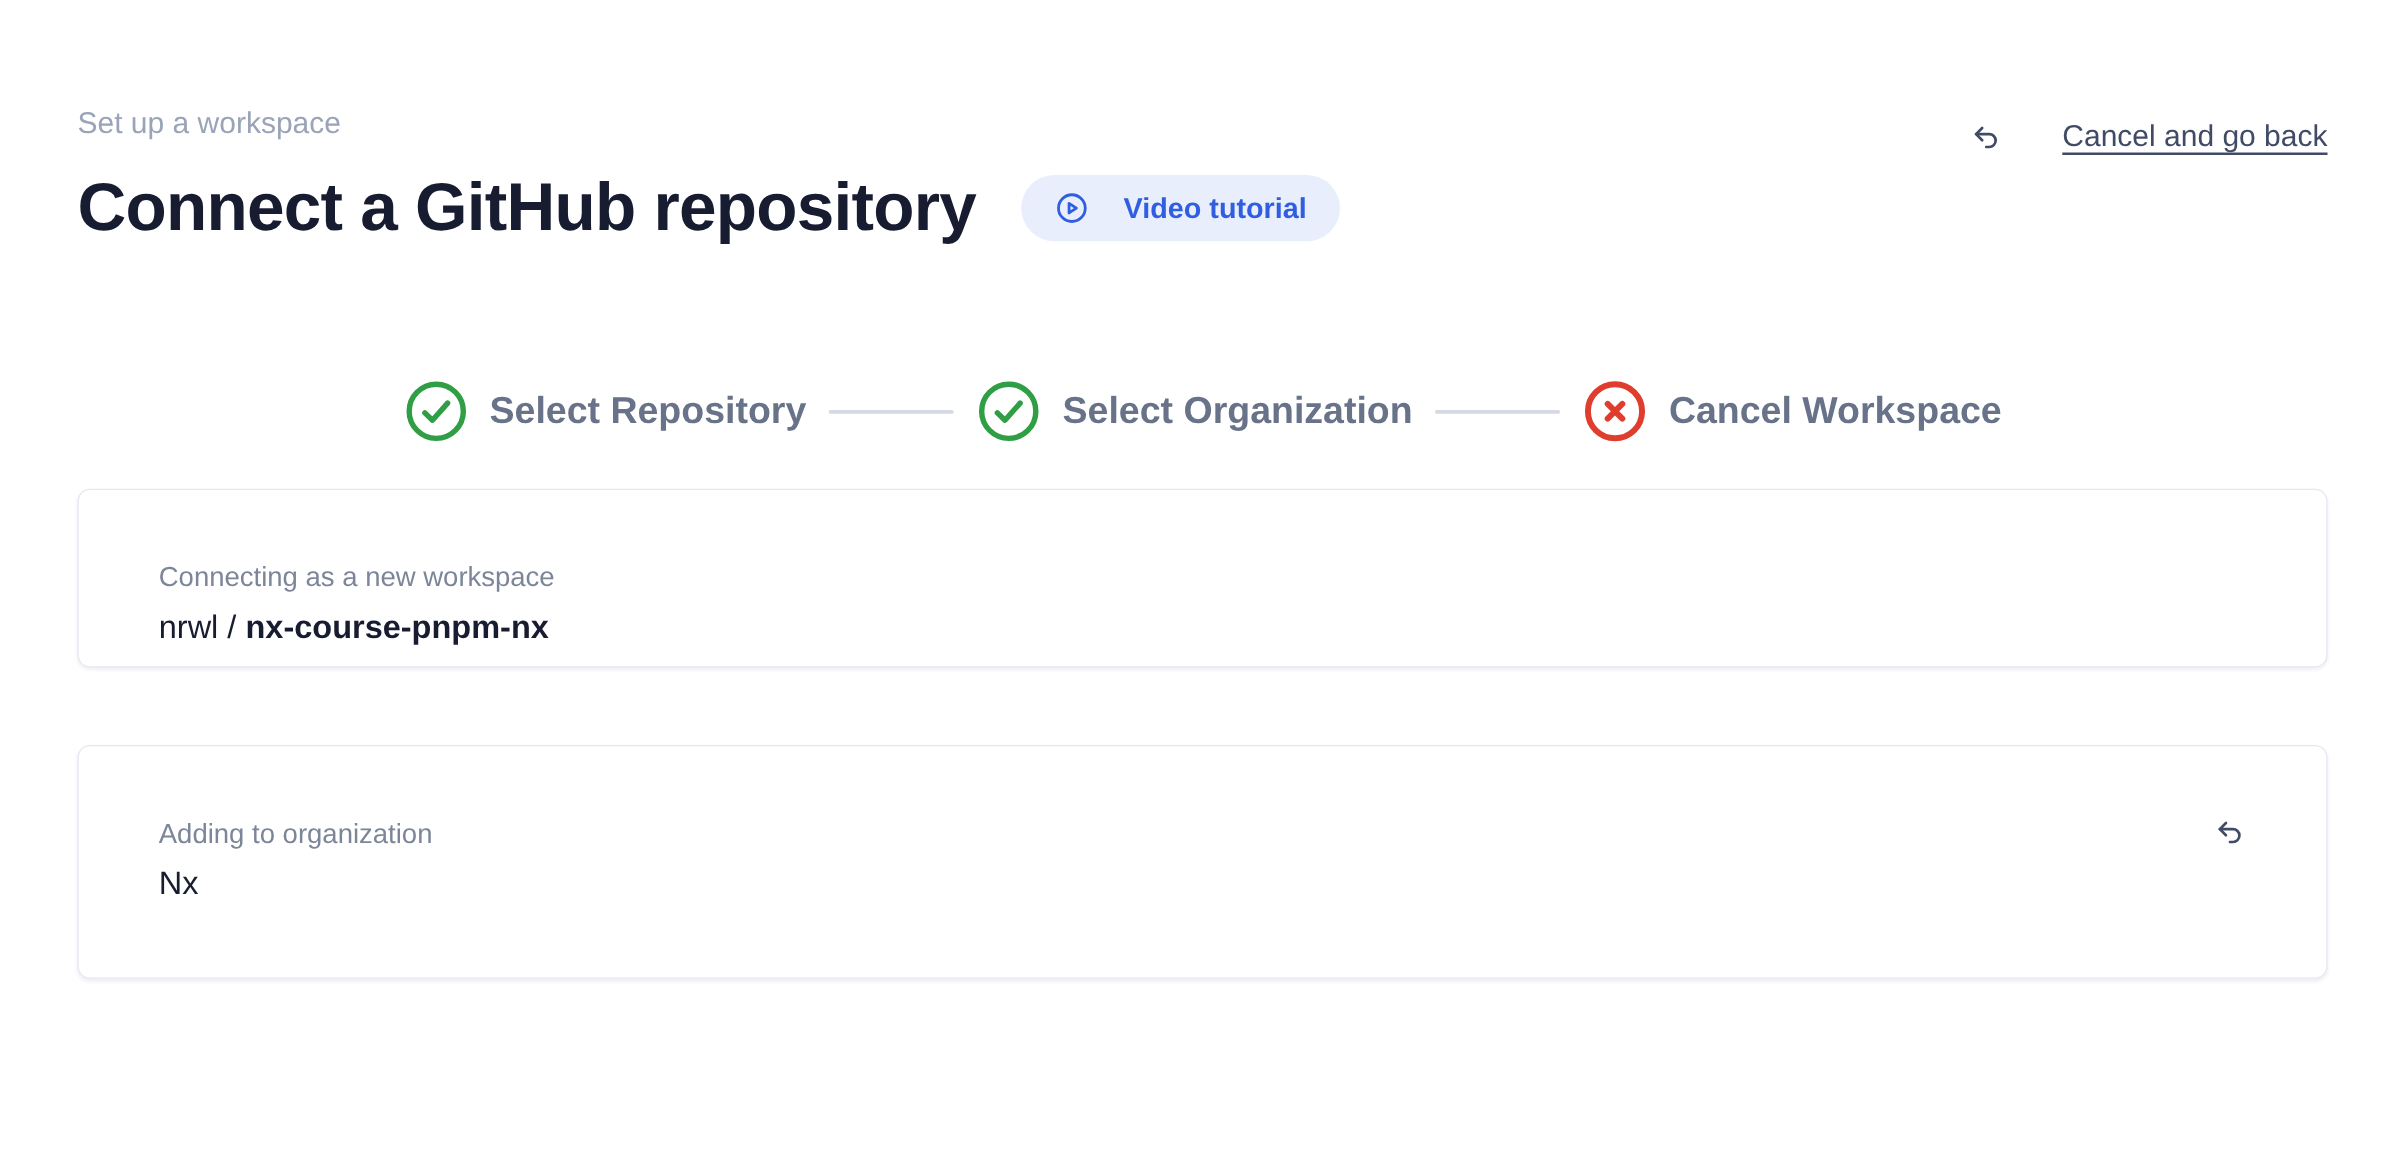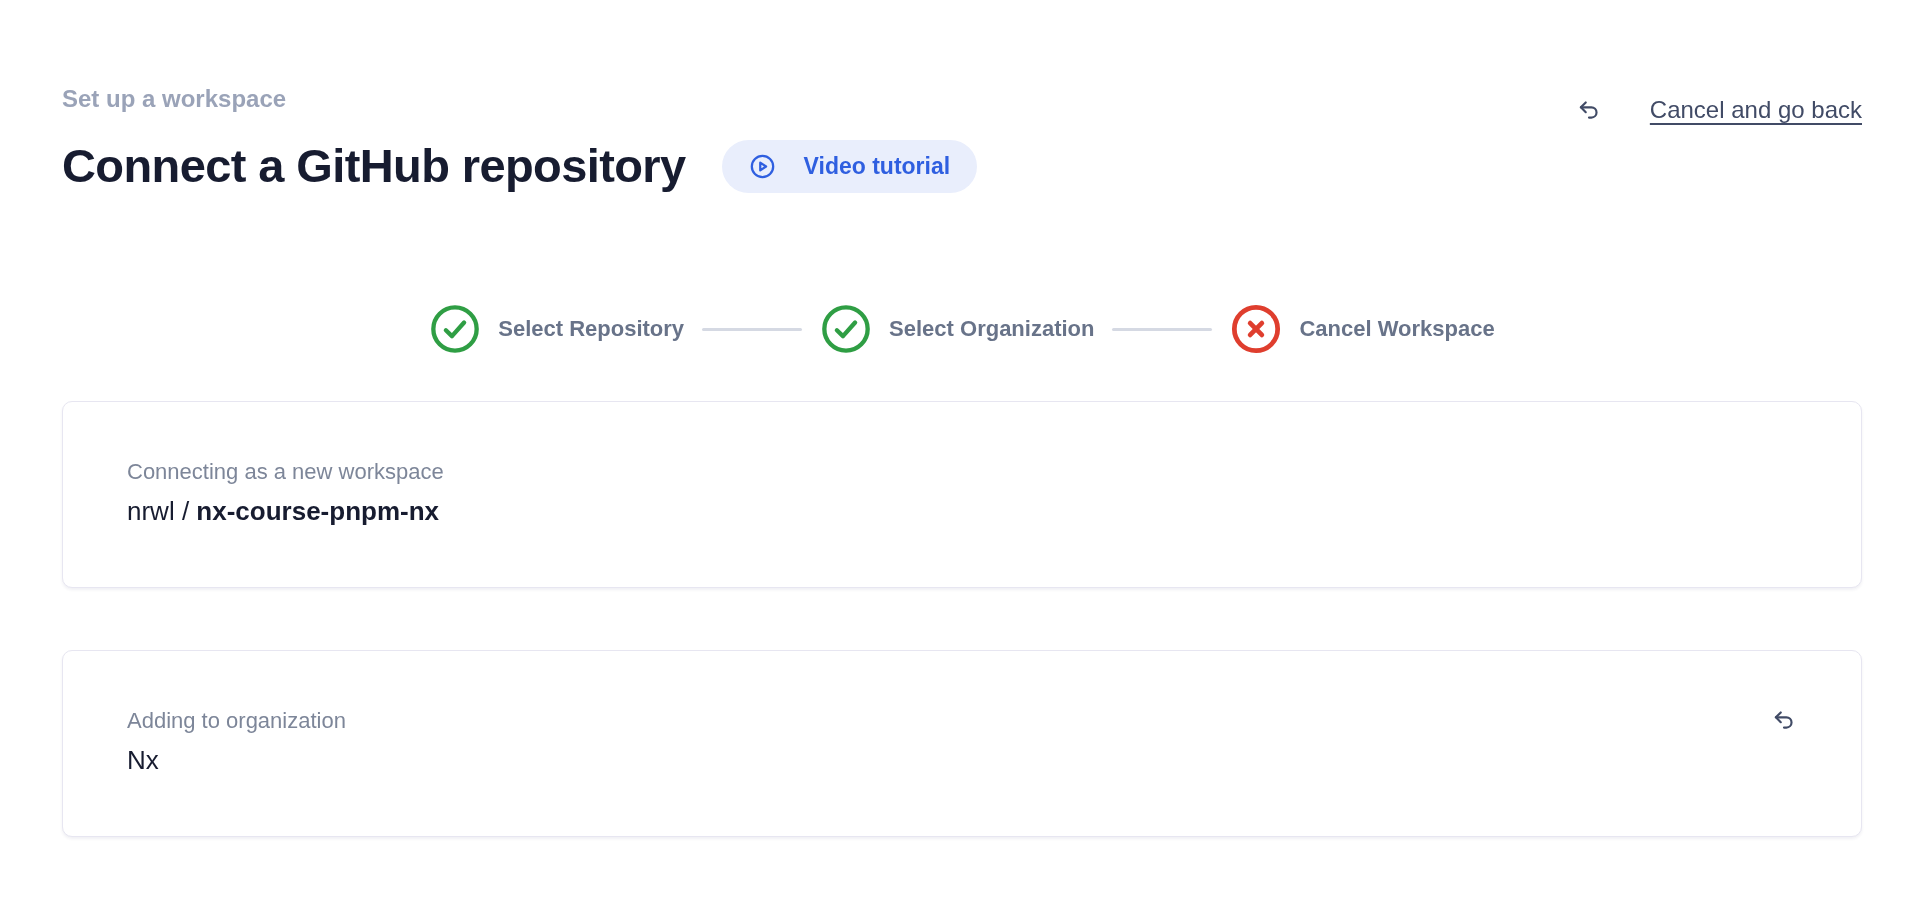--- a/index.html
+++ b/index.html
@@ -10,25 +10,25 @@
     font-family: "Liberation Sans", sans-serif;
     color: #1b2032;
     overflow: hidden;
   }
   .page { padding: 84px 62px 0 62px; }
 
   
   .header { display: flex; justify-content: space-between; align-items: flex-start; }
   .eyebrow {
     font-size: 24px; line-height: 29px;
-    color: #9aa3b8; margin: 0 0 26px 0; font-weight: 700;
+    color: #9aa3b8; margin: 0 0 26px 0; font-weight: 400;
   }
   .title-row { display: flex; align-items: center; gap: 36px; }
   .page-title {
-    font-size: 47px; line-height: 54px; font-weight: 800;
+    font-size: 54px; line-height: 54px; font-weight: 800;
     letter-spacing: -0.6px; color: #171c30; margin: 0;
   }
   .pill {
     display: inline-flex; align-items: center; gap: 28px;
     background: #e9eefc; color: #2f5fe0;
     border: none; cursor: pointer;
     border-radius: 9999px; padding: 13px 27px;
     font-family: inherit; font-size: 23px; font-weight: 700;
   }
   .pill svg { display: block; }
@@ -41,36 +41,36 @@
   }
   .link svg { display: block; flex: none; }
   .cancel-link { margin-top: 12px; gap: 48px; }
 
   
   .stepper {
     margin-top: 110px;
     display: flex; justify-content: center; align-items: center;
   }
   .step { display: flex; align-items: center; gap: 17px; }
-  .step-label { font-size: 22px; font-weight: 600; color: #687389; }
+  .step-label { font-size: 30px; font-weight: 600; color: #687389; }
   .step-icon svg { display: block; }
   .connector {
     width: 100px; height: 3px; border-radius: 2px;
     background: #d5d9e3; margin: 0 18px; flex: none;
   }
 
   
   .card {
     border: 1px solid #e7e6f1; border-radius: 10px;
     background: #ffffff;
     box-shadow: 0 2px 3px rgba(45, 45, 100, 0.07);
     padding: 56px 64px;
     display: flex; justify-content: space-between; align-items: flex-start;
   }
-  .card-1 { margin-top: 46px; height: 187px; }
+  .card-1 { margin-top: 36px; height: 143px; }
   .card-2 { margin-top: 62px; height: 187px; }
   .card-label {
     font-size: 22px; line-height: 27px; color: #7d8699;
     font-weight: 400; margin: 0 0 9px 0;
   }
   .card-value { font-size: 26px; line-height: 35px; color: #171c30; }
   .value-owner { font-weight: 400; }
   .value-repo { font-weight: 700; }
   .value-org { font-weight: 500; }
   .card .link { margin-top: 0; }

